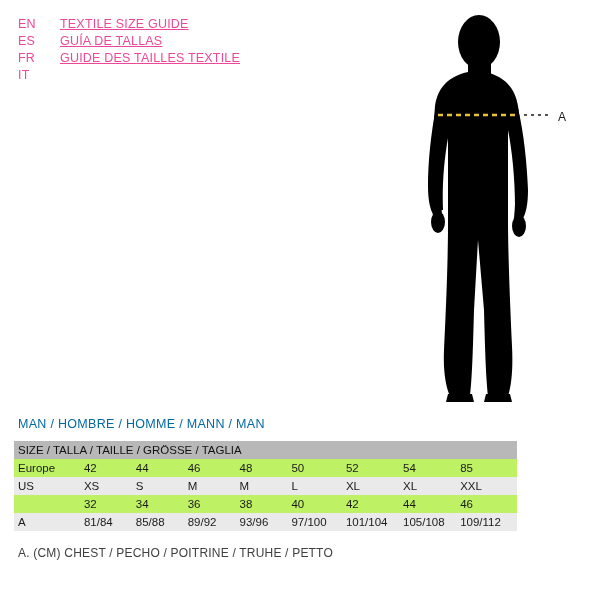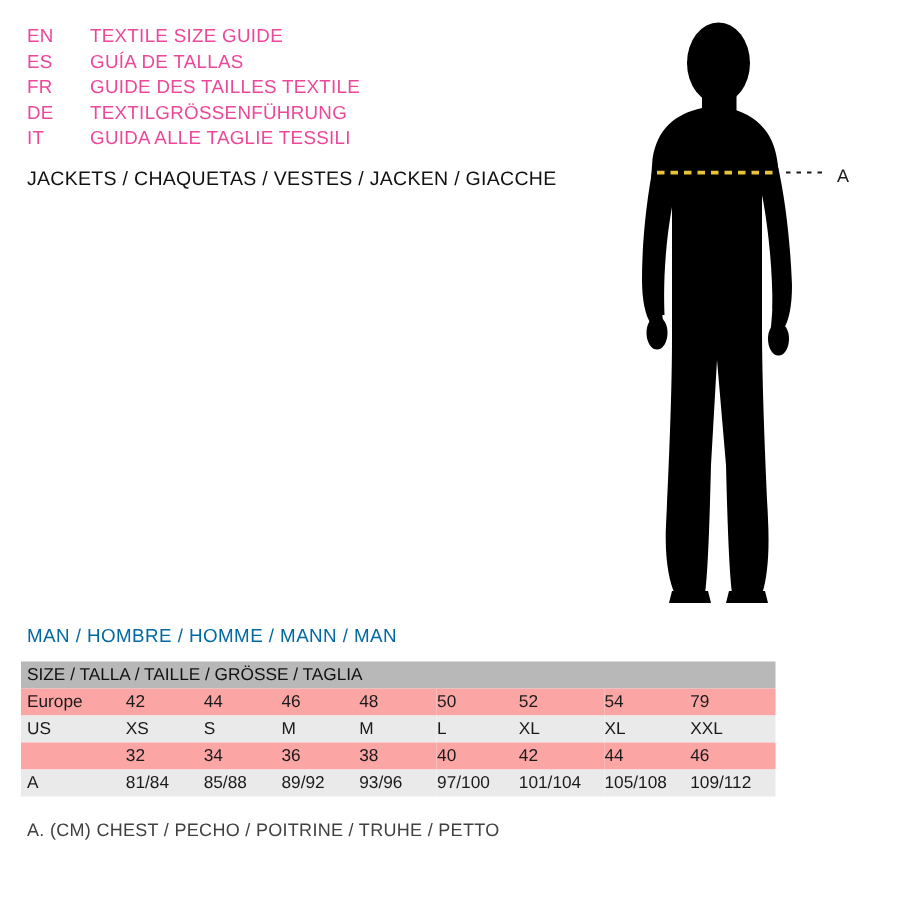--- a/index.html
+++ b/index.html
@@ -37,20 +37,21 @@
     color: #ec4899;
   }
   .lang-code {
     width: 42px;
     flex: 0 0 42px;
     font-size: 12.5px;
   }
   .lang-text {
     flex: 1;
     text-transform: uppercase;
+    text-decoration: underline;
   }
 
   
   .cat-block {
     position: absolute;
     left: 18px;
     top: 109px;
     width: 420px;
   }
   .cat-line {
@@ -107,21 +108,21 @@
     vertical-align: middle;
     white-space: nowrap;
   }
   .row-head td {
     background: #b8b8b8;
     color: #111111;
     font-size: 11.5px;
     height: 17px;
   }
   .row-alt-dark td {
-    background: #fca5a5;
+    background: #bef264;
   }
   .row-alt-light td {
     background: #eaeaea;
   }
   .col-label {
     width: 86px;
     padding-left: 4px !important;
   }
   .cell {
     width: 68px;
@@ -154,31 +155,25 @@
     </div>
     <div class="lang-row">
       <span class="lang-code">ES</span>
       <span class="lang-text">GUÍA DE TALLAS</span>
     </div>
     <div class="lang-row">
       <span class="lang-code">FR</span>
       <span class="lang-text">GUIDE DES TAILLES TEXTILE</span>
     </div>
     <div class="lang-row">
-      <span class="lang-code">DE</span>
-      <span class="lang-text">TEXTILGRÖSSENFÜHRUNG</span>
-    </div>
-    <div class="lang-row">
       <span class="lang-code">IT</span>
-      <span class="lang-text">GUIDA ALLE TAGLIE TESSILI</span>
     </div>
   </div>
 
   <div class="cat-block">
-    <div class="cat-line">JACKETS / CHAQUETAS / VESTES / JACKEN / GIACCHE</div>
   </div>
 
   <div class="figure-wrap">
     <svg width="200" height="400" viewBox="0 0 200 400" xmlns="http://www.w3.org/2000/svg">
 
       <ellipse cx="81" cy="32" rx="21" ry="27" fill="#000000"></ellipse>
 
       <rect x="70" y="52" width="23" height="16" fill="#000000"></rect>
 
       <path d="M 70,62 C 52,66 40,76 37,96 L 33,150 C 32,166 34,186 38,200 L 45,200 C 44,176 46,150 50,128 L 50,215 C 50,250 48,300 46,340 C 45,362 48,378 52,386 L 72,386 C 74,370 75,340 76,300 L 80,230 L 86,300 C 87,340 88,368 90,386 L 110,386 C 114,374 115,356 114,336 C 112,292 110,244 110,208 L 110,120 C 114,140 117,168 117,196 L 125,196 C 127,174 126,150 124,126 L 120,96 C 117,76 104,66 88,62 Z" fill="#000000"></path>
@@ -208,21 +203,21 @@
     </tr>
     <tr class="row-alt-dark">
       <td class="col-label">Europe</td>
       <td class="cell">42</td>
       <td class="cell">44</td>
       <td class="cell">46</td>
       <td class="cell">48</td>
       <td class="cell">50</td>
       <td class="cell">52</td>
       <td class="cell">54</td>
-      <td class="cell">79</td>
+      <td class="cell">85</td>
     </tr>
     <tr class="row-alt-light">
       <td class="col-label">US</td>
       <td class="cell">XS</td>
       <td class="cell">S</td>
       <td class="cell">M</td>
       <td class="cell">M</td>
       <td class="cell">L</td>
       <td class="cell">XL</td>
       <td class="cell">XL</td>

